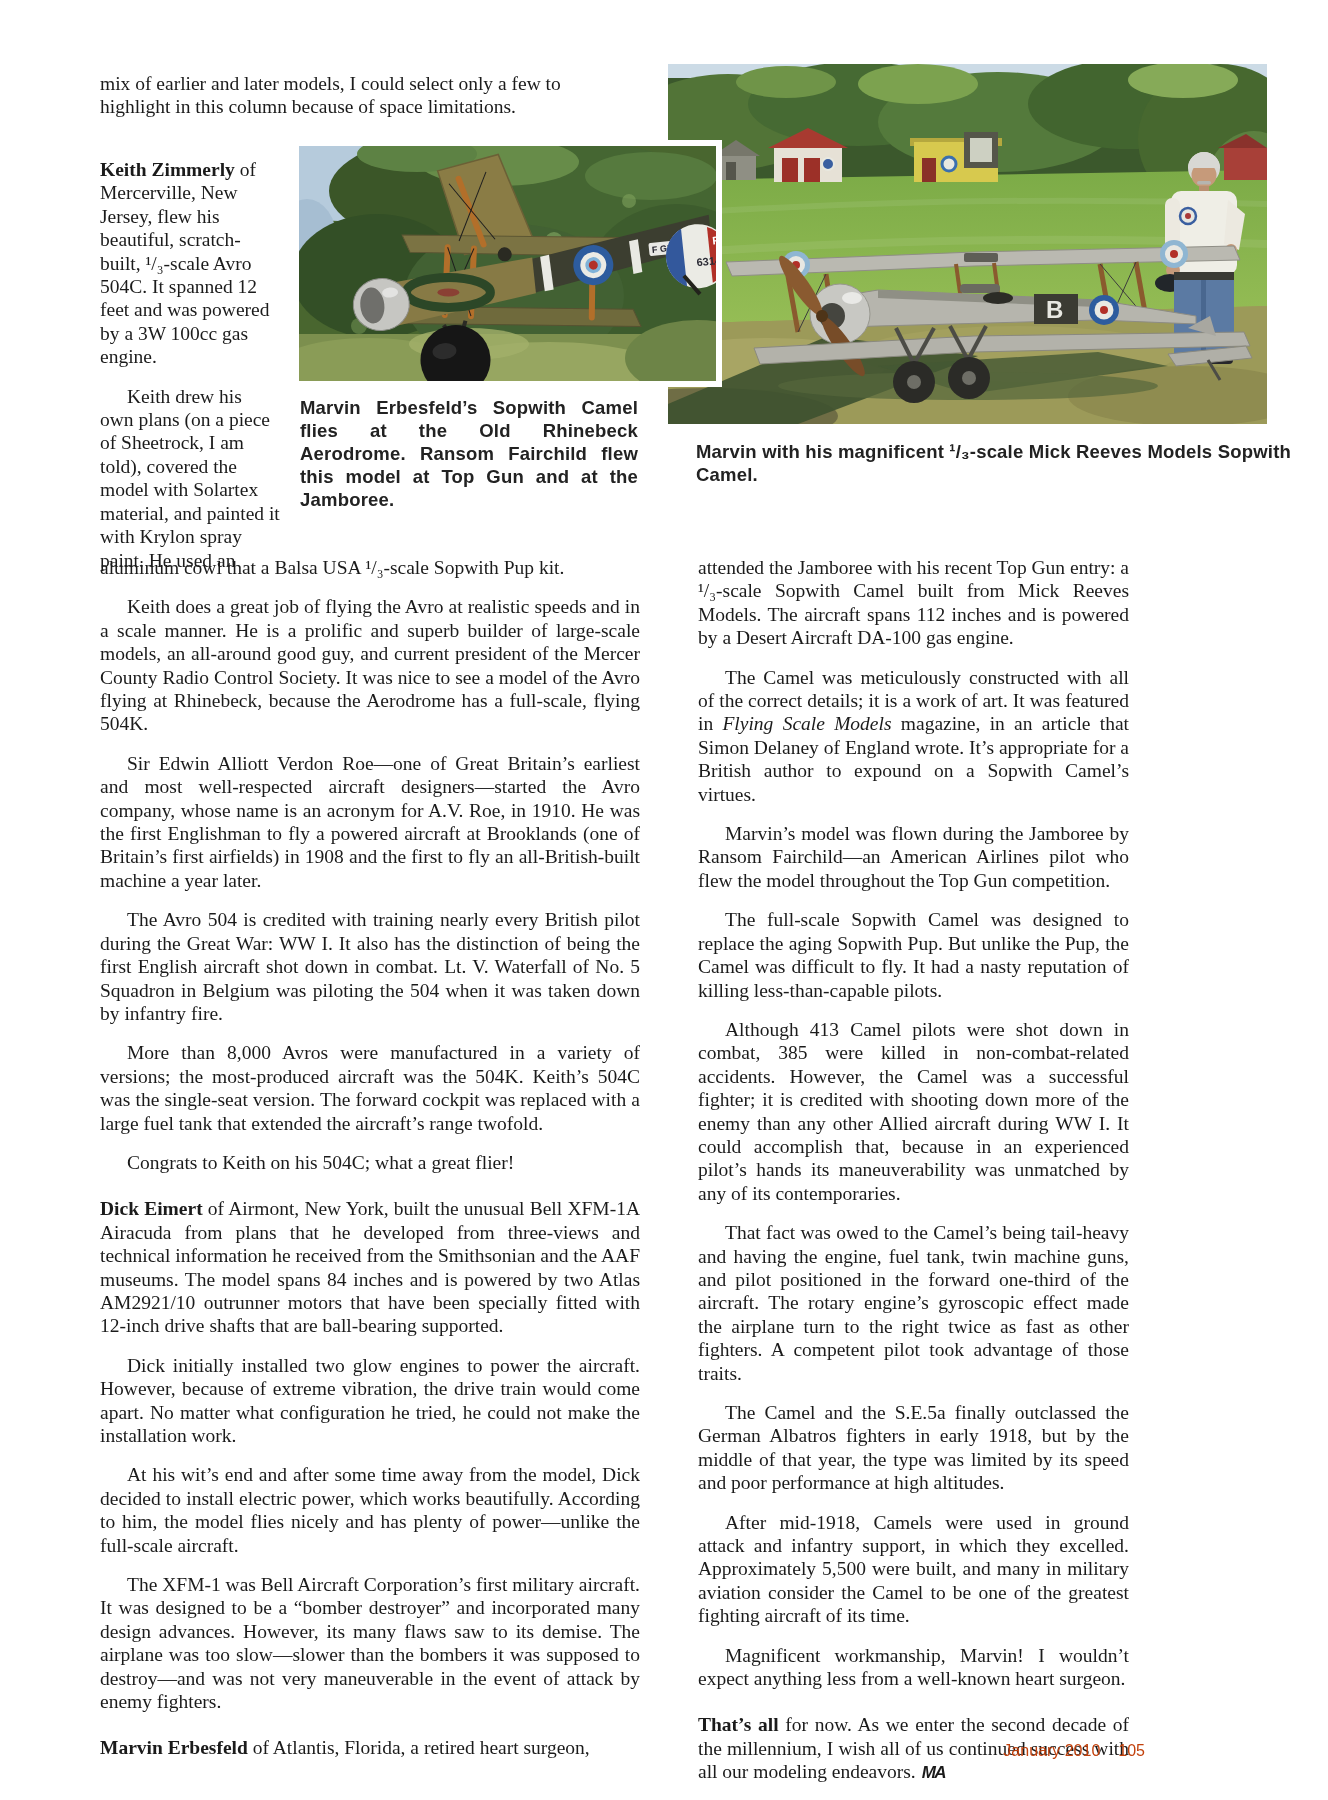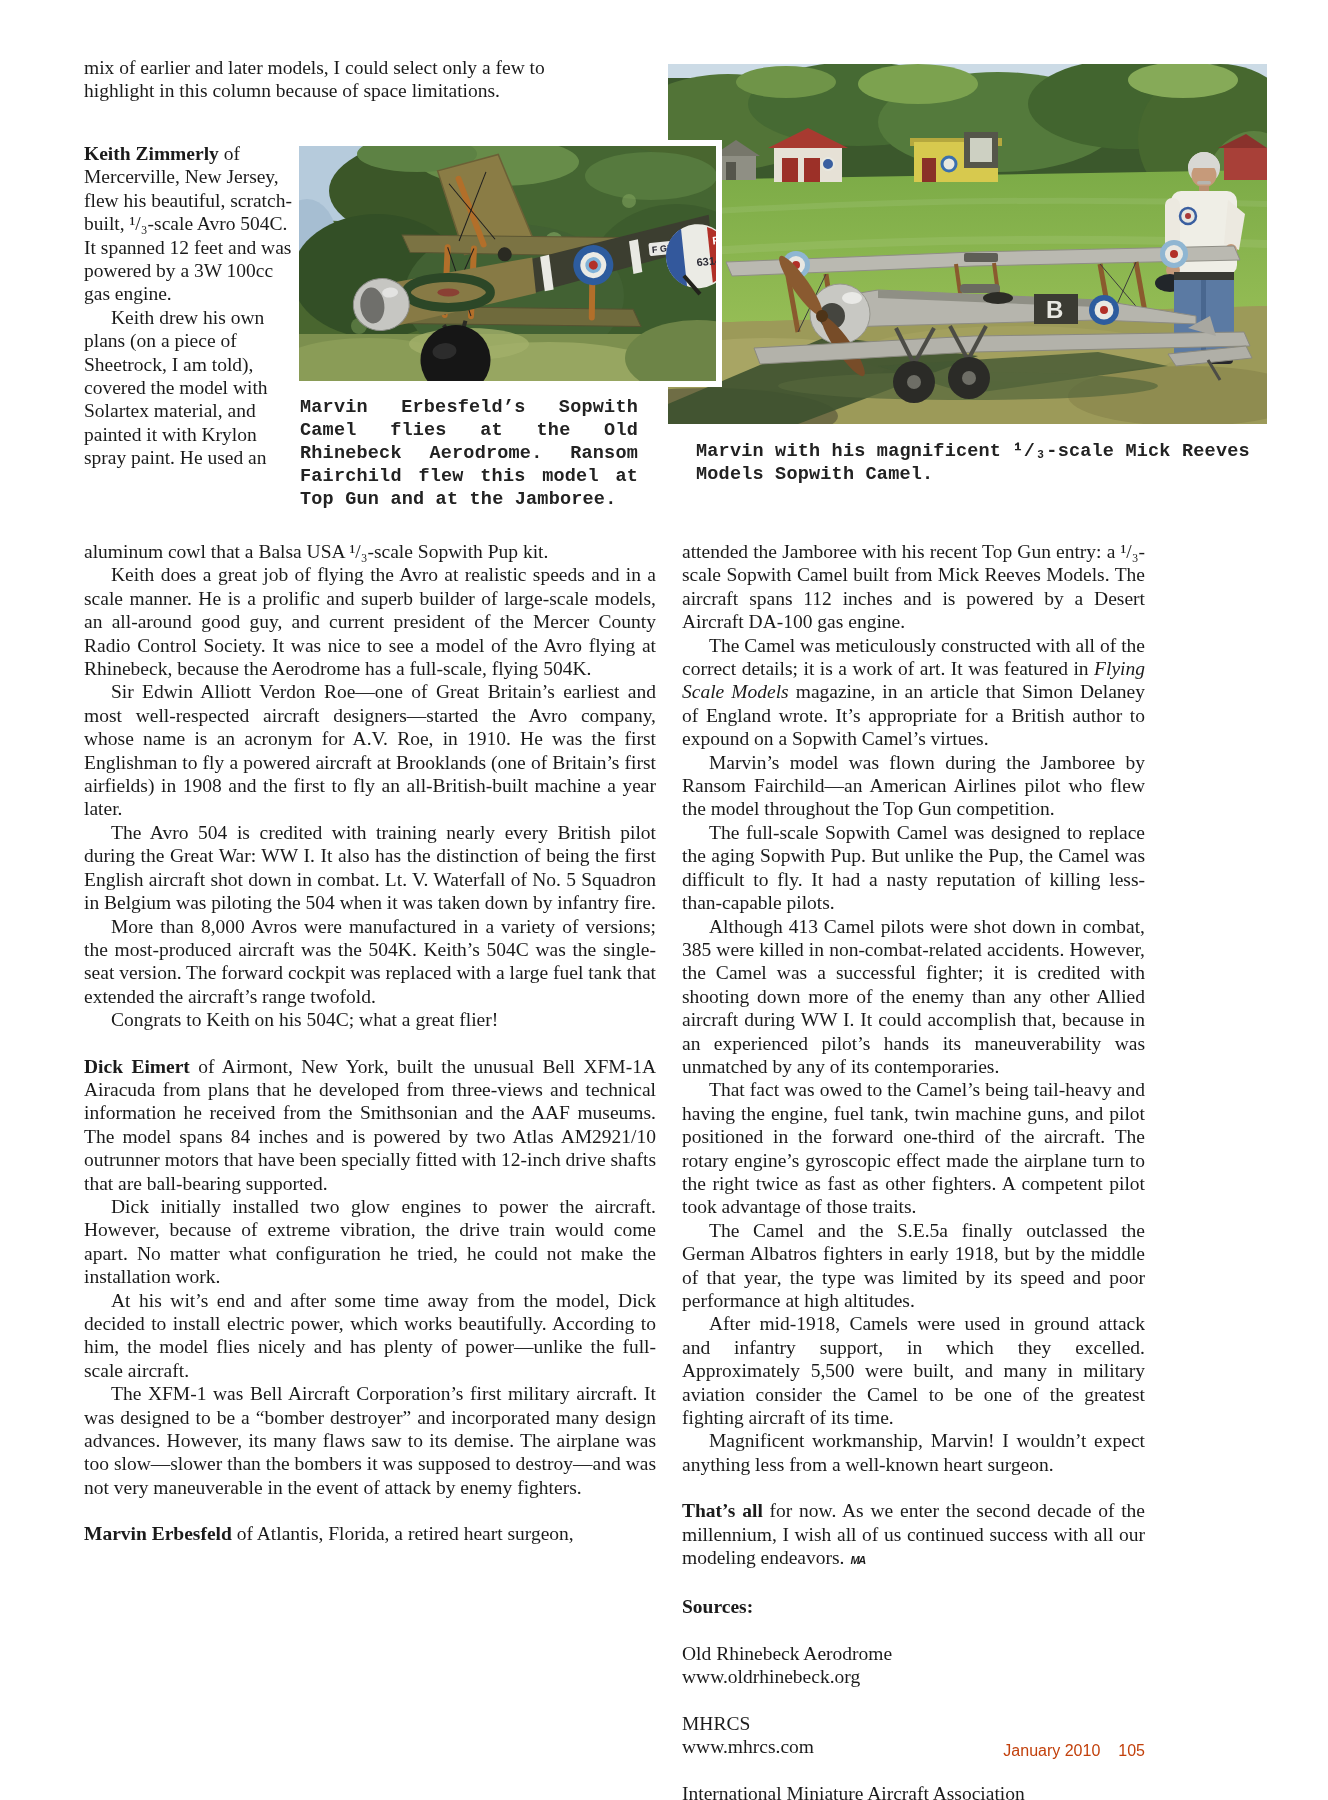--- a/index.html
+++ b/index.html
@@ -2,21 +2,21 @@
 <html><head>
 <meta charset="utf-8">
 <style>
   html,body { margin:0; padding:0; background:#ffffff; }
   #page {
     position:relative; width:1328px; height:1800px; background:#ffffff;
     font-family:"Liberation Serif", serif; color:#1b1b1b; overflow:hidden;
   }
   .body-text { font-size:19.5px; line-height:23.4px; }
   .just { text-align:justify; }
-  p { margin:0; }
+  p { margin:16px; }
   p.ind { text-indent:27px; }
   .gap { margin-top:23px; }
   .bold { font-weight:bold; }
   .ital { font-style:italic; }
 
   #intro      { position:absolute; left:84px;  top:56px;  width:505px; }
   #narrow     { position:absolute; left:84px;  top:142px; width:212px; }
   #left-lower { position:absolute; left:84px;  top:540px; width:572px; }
   #right-col  { position:absolute; left:682px; top:540px; width:463px; }
 
@@ -24,29 +24,29 @@
     position:absolute; left:293px; top:140px; width:429px; height:247px;
     border:6px solid #ffffff; box-sizing:border-box; z-index:3; background:#49662f;
   }
   #photo-right {
     position:absolute; left:668px; top:64px; width:599px; height:360px;
     z-index:1; background:#88a94e;
   }
   #photo-left svg, #photo-right svg { display:block; width:100%; height:100%; }
 
   .caption {
-    font-family:Liberation Mono, monospace; font-weight:bold;
+    font-family:Liberation Sans, sans-serif; font-weight:bold;
     font-size:18.5px; line-height:23px; color:#222222; letter-spacing:0.2px;
   }
   #caption-left  { position:absolute; left:300px; top:396px; width:338px; text-align:justify; }
   #caption-right { position:absolute; left:696px; top:440px; width:596px; }
 
   .ma {
     font-family:"Liberation Sans", sans-serif; font-weight:700; font-style:italic;
-    font-size:11px; letter-spacing:-1.5px; margin-left:6px;
+    font-size:17px; letter-spacing:-1.5px; margin-left:6px;
   }
   #footer {
     position:absolute; left:682px; top:1742px; width:463px; text-align:right;
     font-family:"Liberation Sans", sans-serif; font-size:16px; color:#c2410c;
   }
   #footer .pgnum { margin-left:18px; }
   svg text { font-family:"Liberation Sans", sans-serif; font-weight:bold; }
 </style>
 </head>
 <body>

